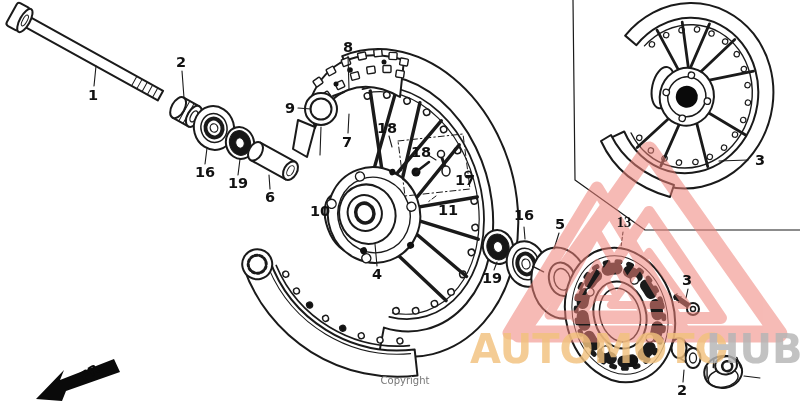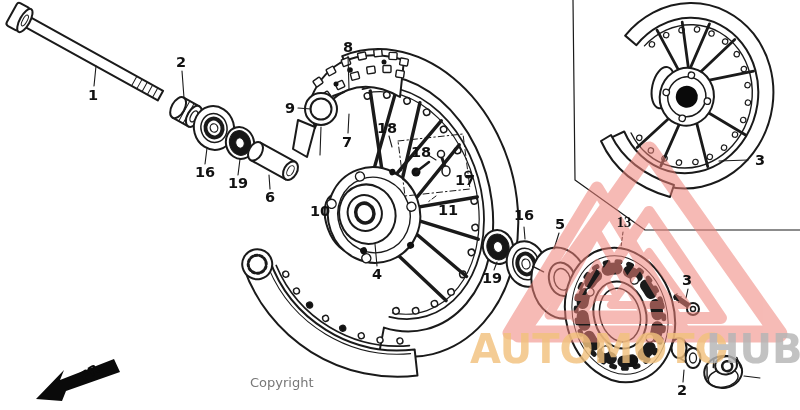--- a/index.html
+++ b/index.html
@@ -3,22 +3,22 @@
 <meta charset="utf-8">
 <style>
   html,body{margin:0;padding:0;background:#fff;}
   .stage{position:relative;width:800px;height:410px;background:#fff;overflow:hidden;
          font-family:"DejaVu Sans","Liberation Sans",sans-serif;}
   .stage svg{position:absolute;left:0;top:0;}
   .art path,.art line,.art polyline,.art ellipse,.art circle,.art rect,.art polygon{vector-effect:none;}
   #labels{position:absolute;left:0;top:0;width:800px;height:410px;pointer-events:none;}
   .part-label{position:absolute;transform:translate(-50%,-50%);font-size:14.5px;font-weight:bold;
               color:#111;letter-spacing:0;line-height:1;}
-  .copyright{position:absolute;left:250px;top:375px;width:310px;color:#777;
-             font-size:13px;line-height:1.25;}
+  .copyright{position:absolute;left:250px;top:375px;width:310px;text-align:center;color:#777;
+             font-size:10px;line-height:1.25;}
   .wm-text{font-weight:800;font-size:40px;letter-spacing:0px;}
 </style>
 </head>
 <body>
 
 <div class="stage">
 
 <svg class="art" width="800" height="410" viewBox="0 0 800 410">
   <g stroke="#1a1a1a" fill="none" stroke-linecap="round" stroke-linejoin="round">
 

